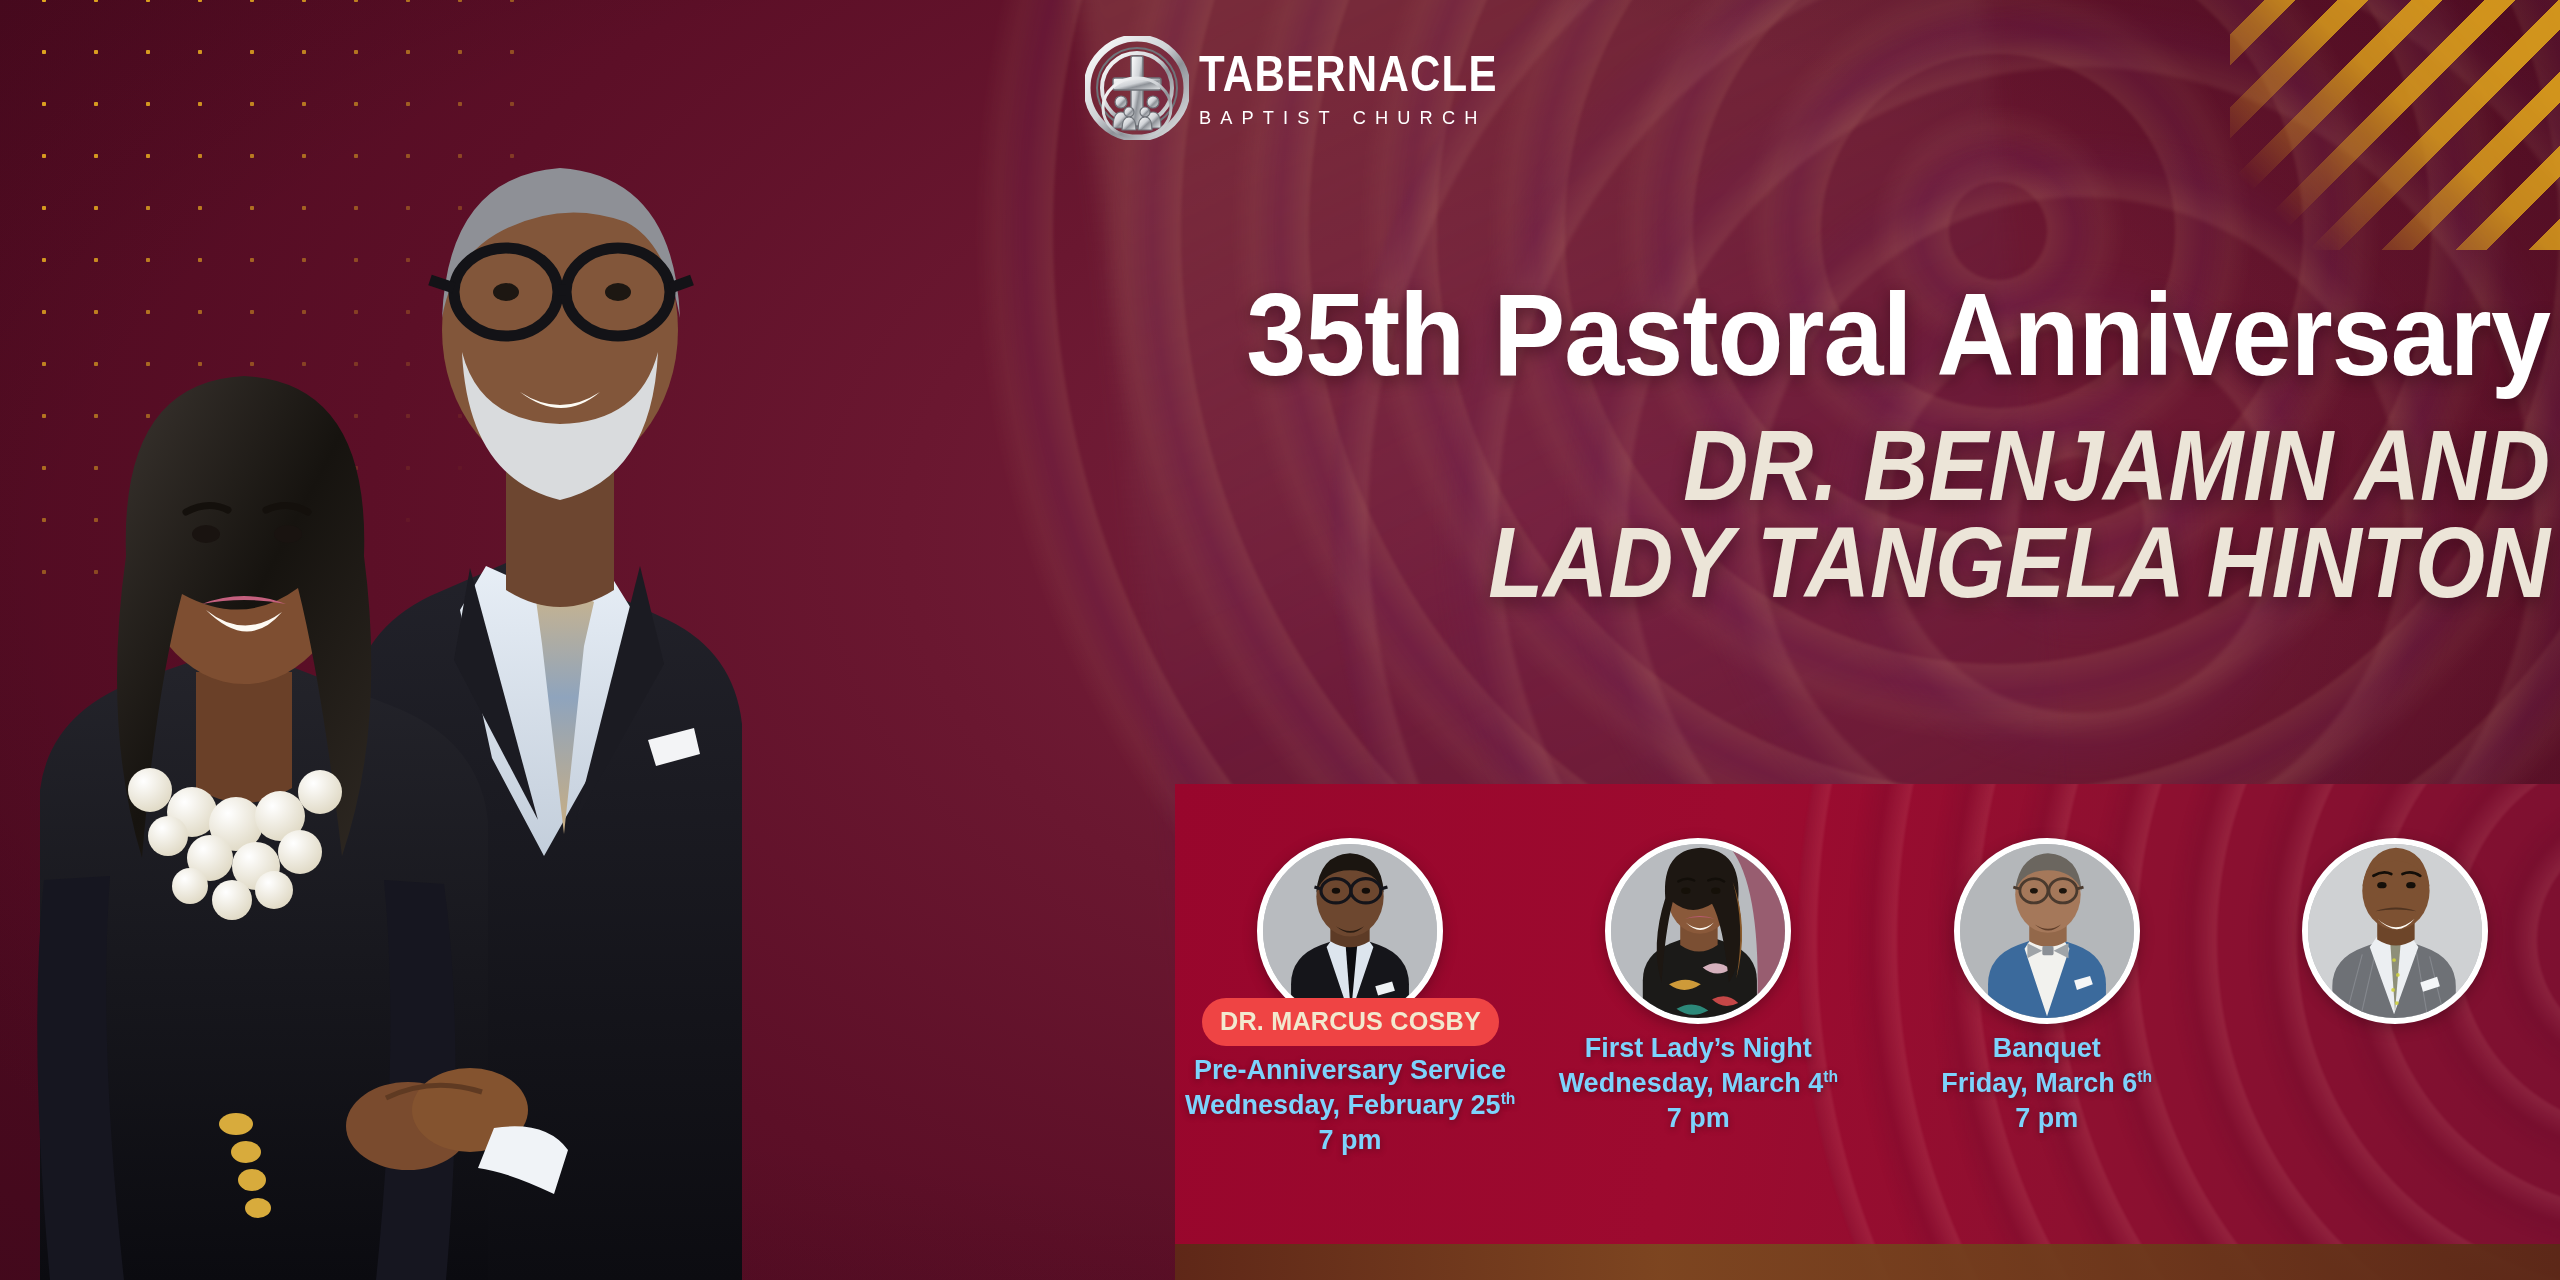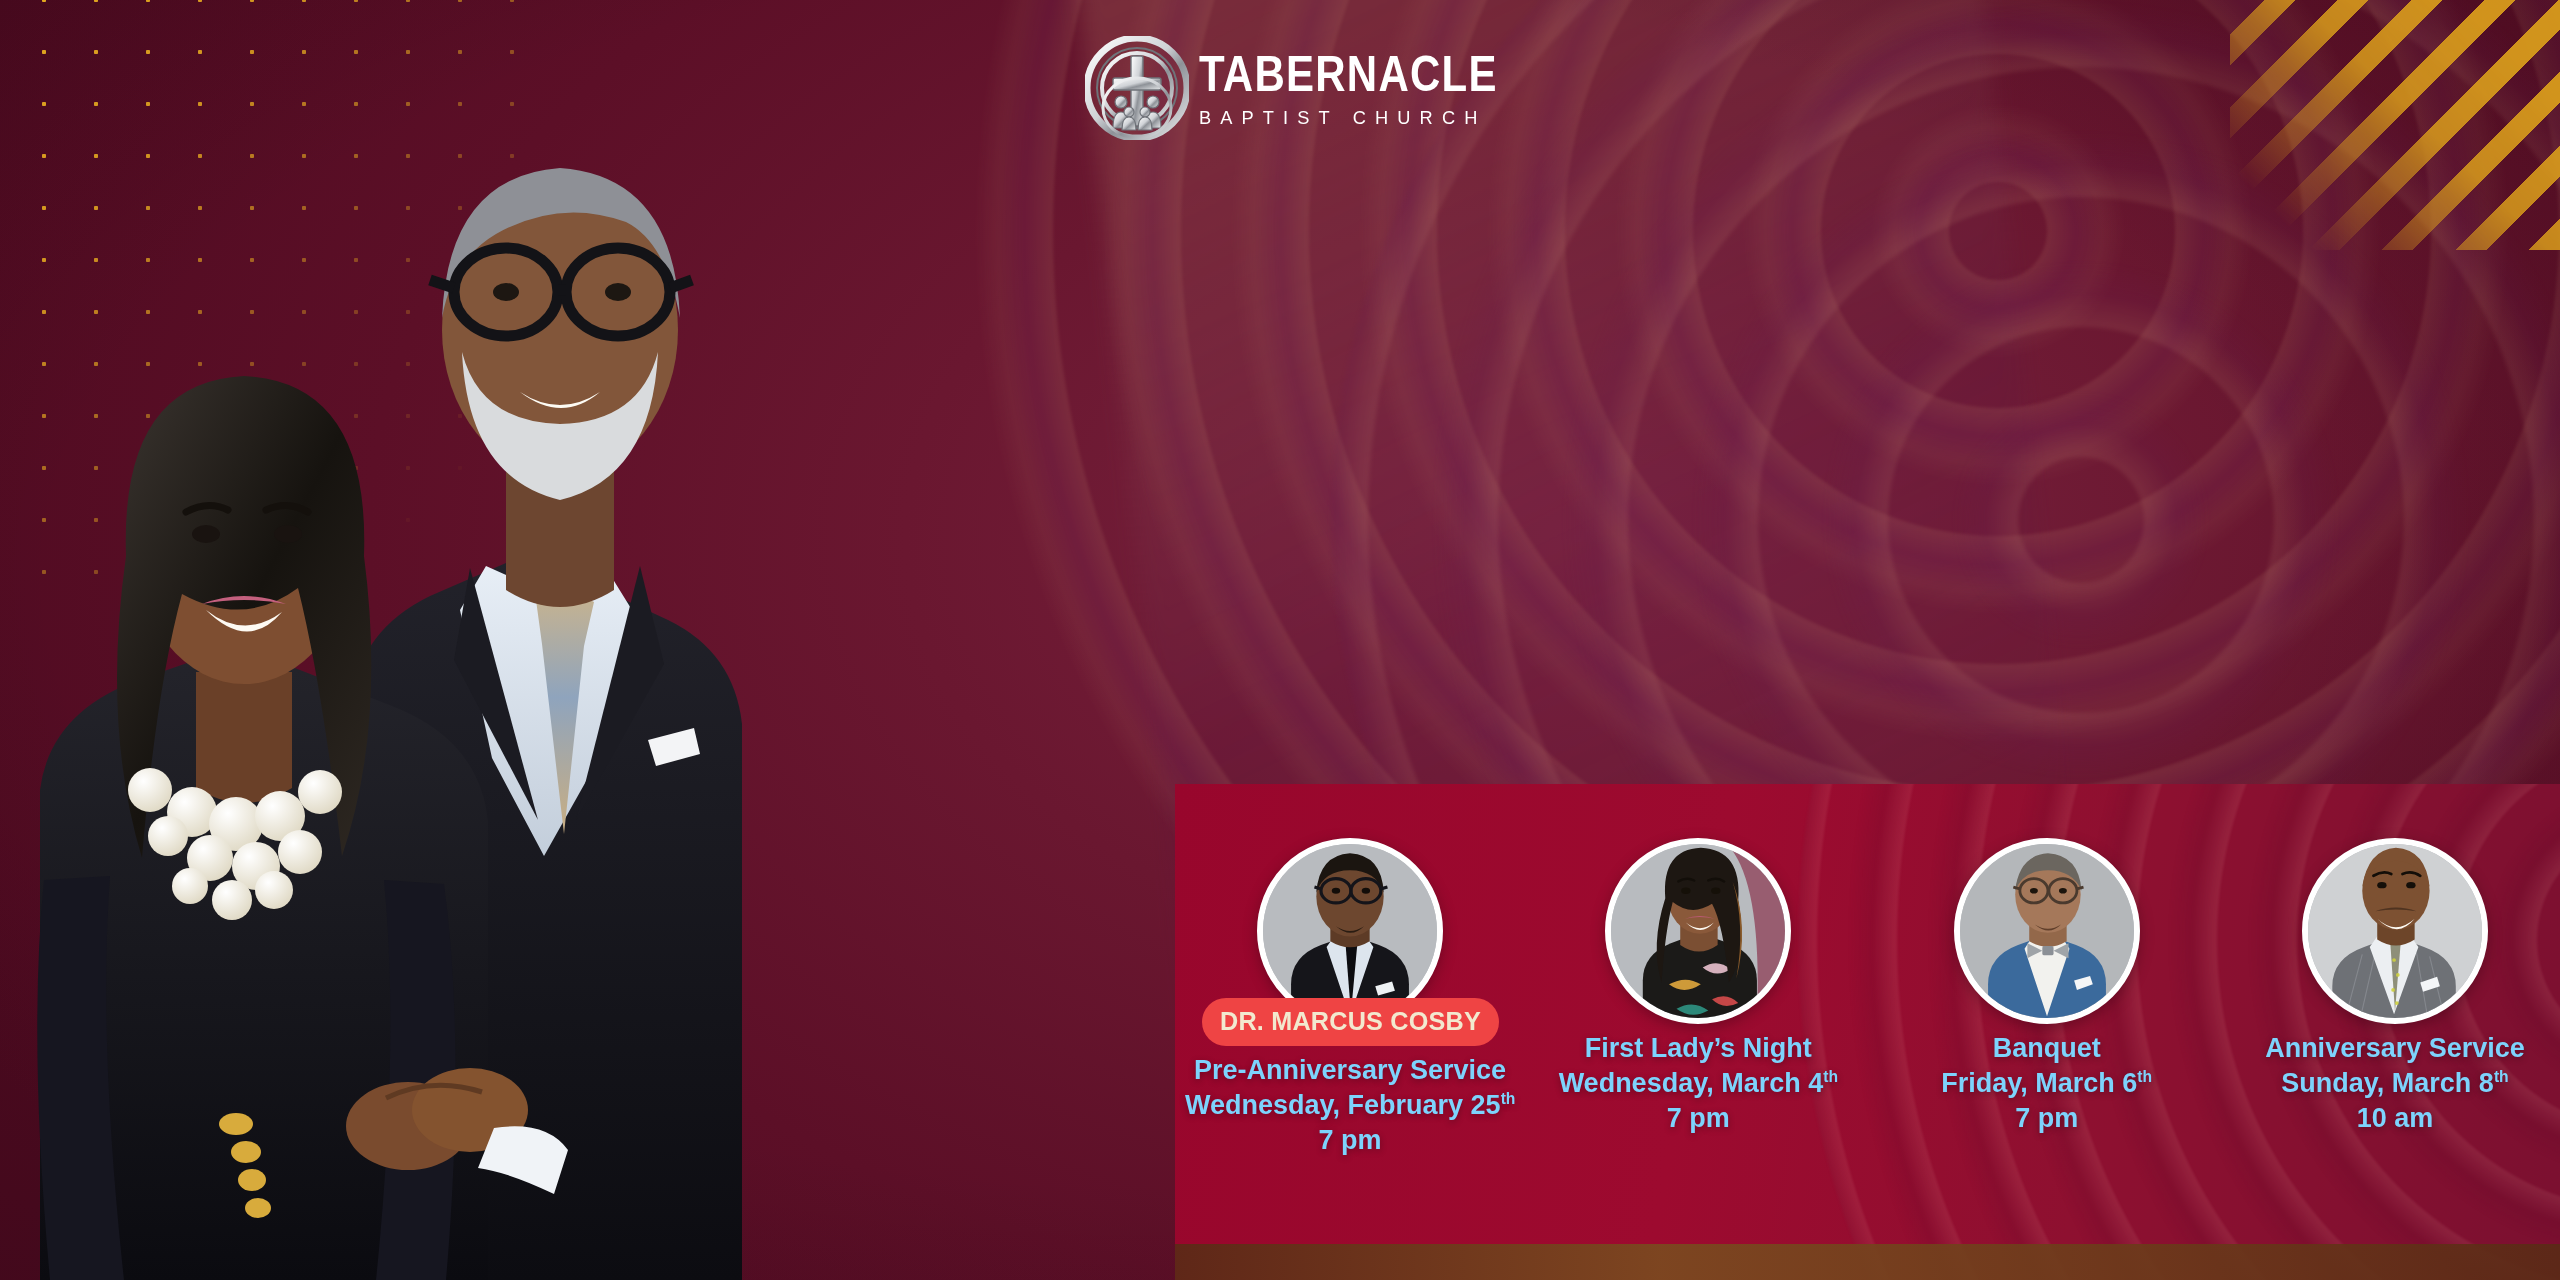--- a/index.html
+++ b/index.html
@@ -363,20 +363,27 @@
         </g>
         <ellipse cx="52" cy="72" rx="34" ry="30" fill="none" stroke="url(#silver)" stroke-width="3"></ellipse>
       </svg>
     </div>
     <div class="logo-text">
       <div class="logo-name">TABERNACLE</div>
       <div class="logo-sub">BAPTIST CHURCH</div>
     </div>
   </div>
 
+  <div class="headline">
+    <div class="title">35th Pastoral Anniversary</div>
+    <div class="names">
+      <div>DR. BENJAMIN AND</div>
+      <div>LADY TANGELA HINTON</div>
+    </div>
+  </div>
 
   <div class="cards">
 
     <div class="card">
       <div class="portrait">
         <svg viewBox="0 0 186 186" aria-hidden="true">
           <rect width="186" height="186" fill="#b8bbbf"></rect>
           <path d="M30 186 v-36 q0-30 32-42 l31-11 31 11 q32 12 32 42 v36 Z" fill="#15151a"></path>
           <path d="M78 96 l15 8 15-8 10 14 -25 74 -25-74 Z" fill="#dde5ee"></path>
           <path d="M88 104 l6-4 7 5 -7 76 -6-77Z" fill="#0c0c10"></path>
@@ -501,23 +508,16 @@
           <ellipse cx="94" cy="50" rx="36" ry="42" fill="#7d5132"></ellipse>
           <path d="M58 46 q6-40 36-42 q32 2 36 42 q-12-28 -36-28 q-24 0 -36 28Z" fill="#7d5132"></path>
           <path d="M74 80 q20 18 40 0 q-18 22 -40 0Z" fill="#fdfaf3"></path>
           <path d="M72 72 q22 -8 44 0 q-22 -4 -44 0Z" fill="#4f3320"></path>
           <ellipse cx="79" cy="44" rx="5" ry="3.4" fill="#140f09"></ellipse>
           <ellipse cx="110" cy="44" rx="5" ry="3.4" fill="#140f09"></ellipse>
           <path d="M70 34 q10-6 19-2" stroke="#130e08" stroke-width="3" fill="none" stroke-linecap="round"></path>
           <path d="M101 32 q10-4 19 2" stroke="#130e08" stroke-width="3" fill="none" stroke-linecap="round"></path>
         </svg>
       </div>
-      <div class="card-lines">
-        <div class="ln">Anniversary Service</div>
-        <div class="ln">
-          <span>Sunday, March 8</span><sup>th</sup>
-        </div>
-        <div class="ln">10 am</div>
-      </div>
     </div>
 
   </div>
 </div>
 
 </body></html>

